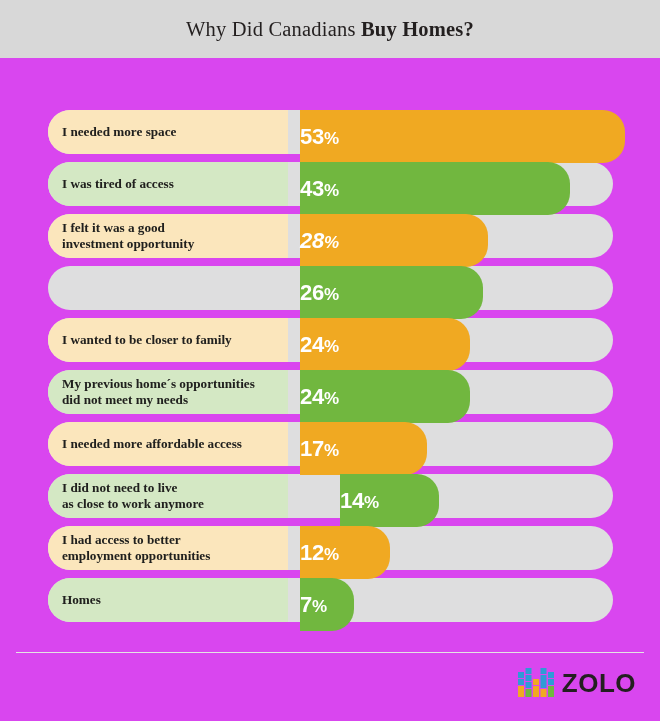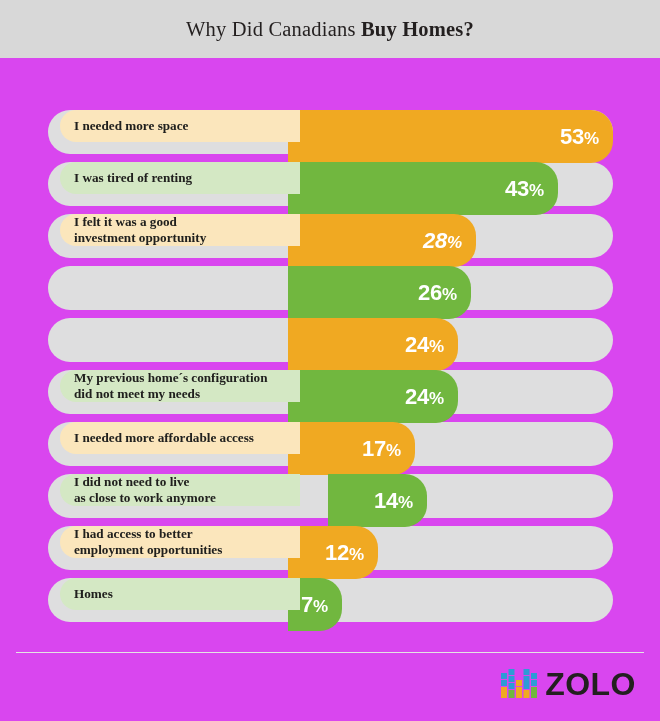--- a/index.html
+++ b/index.html
@@ -62,23 +62,23 @@
     position: absolute;
     left: 0;
     top: 0;
     width: 565px;
     height: 44px;
     background: #dededf;
     border-radius: 22px;
   }
   .row-label {
     position: absolute;
-    left: 12px;
-    top: 0;
-    height: 32px;
+    left: 0;
+    top: 0;
+    height: 44px;
     width: 240px;
     border-radius: 22px 0 0 22px;
     box-sizing: border-box;
     padding-left: 14px;
     display: flex;
     flex-direction: column;
     justify-content: center;
     z-index: 3;
   }
   .row-label.tone-orange { background: #fbe6bc; }
@@ -86,28 +86,27 @@
   .row-label-text {
     font-family: "Liberation Serif", serif;
     font-weight: bold;
     font-size: 13.2px;
     line-height: 16px;
     color: #20201e;
     white-space: pre-line;
   }
   .row-bar {
     position: absolute;
-    left: 240px;
+    left: 252px;
     top: 0;
     height: 53px;
     border-radius: 0 22px 22px 0;
     z-index: 2;
     display: flex;
     align-items: center;
-    justify-content: flex-end;
     box-sizing: border-box;
     padding-right: 14px;
   }
   .row-bar.tone-orange { background: #f0a922; }
   .row-bar.tone-green  { background: #71b73f; }
   .row-value {
     color: #ffffff;
     font-family: "Liberation Sans", sans-serif;
     font-weight: bold;
     font-size: 22px;
@@ -138,21 +137,21 @@
     gap: 8px;
   }
   .logo-mark {
     width: 36px;
     height: 30px;
     display: block;
   }
   .logo-word {
     font-family: "Liberation Sans", sans-serif;
     font-weight: bold;
-    font-size: 32px;
+    font-size: 26px;
     color: #231f20;
     letter-spacing: 0.5px;
     line-height: 1;
   }
 </style>
 </head>
 <body>
 
 <div class="infographic">
 
@@ -171,21 +170,21 @@
         <div class="row-label tone-orange">
           <div class="row-label-text">I needed more space</div>
         </div>
       </div>
       <div class="row">
         <div class="row-track"></div>
         <div class="row-bar tone-green" style="width: 270px;">
           <span class="row-value">43<span class="pct">%</span></span>
         </div>
         <div class="row-label tone-green">
-          <div class="row-label-text">I was tired of renting</div>
+          <div class="row-label-text">I was tired of access</div>
         </div>
       </div>
       <div class="row">
         <div class="row-track"></div>
         <div class="row-bar tone-orange" style="width: 188px; font-style: italic;">
           <span class="row-value">28<span class="pct">%</span></span>
         </div>
         <div class="row-label tone-orange">
           <div class="row-label-text">I felt it was a good
 investment opportunity</div>
@@ -195,28 +194,31 @@
         <div class="row-track"></div>
         <div class="row-bar tone-green" style="width: 183px;">
           <span class="row-value">26<span class="pct">%</span></span>
         </div>
       </div>
       <div class="row">
         <div class="row-track"></div>
         <div class="row-bar tone-orange" style="width: 170px;">
           <span class="row-value">24<span class="pct">%</span></span>
         </div>
+        <div class="row-label tone-orange">
+          <div class="row-label-text">I wanted to be closer to family</div>
+        </div>
       </div>
       <div class="row">
         <div class="row-track"></div>
         <div class="row-bar tone-green" style="width: 170px;">
           <span class="row-value">24<span class="pct">%</span></span>
         </div>
         <div class="row-label tone-green">
-          <div class="row-label-text">My previous home´s configuration
+          <div class="row-label-text">My previous home´s opportunities
 did not meet my needs</div>
         </div>
       </div>
       <div class="row">
         <div class="row-track"></div>
         <div class="row-bar tone-orange" style="width: 127px;">
           <span class="row-value">17<span class="pct">%</span></span>
         </div>
         <div class="row-label tone-orange">
           <div class="row-label-text">I needed more affordable access</div>

